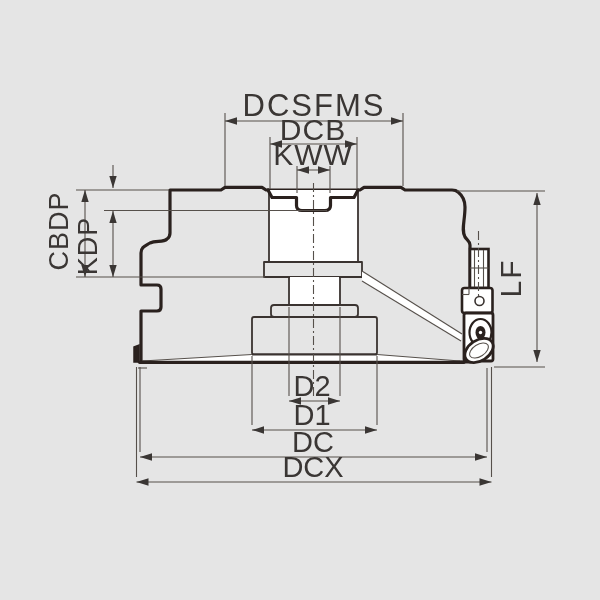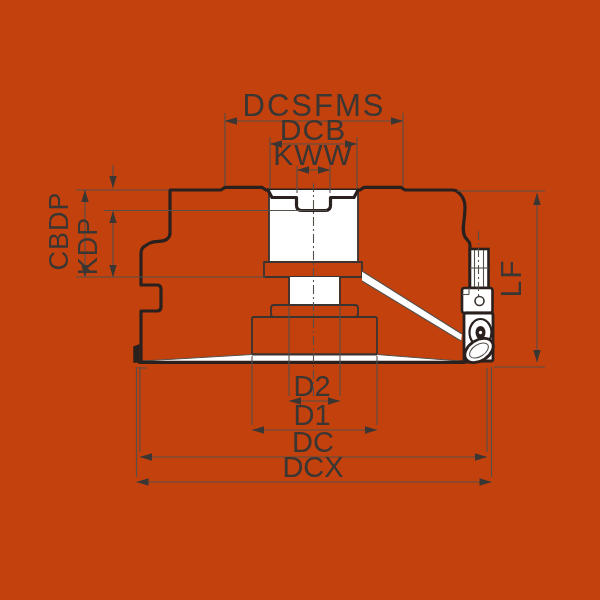--- a/index.html
+++ b/index.html
@@ -1,16 +1,16 @@
 <!DOCTYPE html>
 <html><head>
 <meta charset="utf-8">
 <style>
   html,body{margin:0;padding:0;background:#ffffff;}
-  .canvas-wrap{width:600px;height:600px;background:#c2410c;position:relative;font-family:"Liberation Sans",sans-serif;text-decoration:underline;}
+  .canvas-wrap{width:600px;height:600px;background:#e5e5e5;position:relative;font-family:"Liberation Sans",sans-serif;text-decoration:underline;}
   svg{display:block;}
   .dimtext{fill:#3a3634;font-family:"Liberation Sans",sans-serif;}
   .thick{stroke:#2a211e;stroke-width:3.2;fill:none;stroke-linejoin:round;stroke-linecap:round;}
   .med{stroke:#3a3330;stroke-width:1.8;fill:none;stroke-linejoin:round;}
   .thin{stroke:#56504b;stroke-width:1.1;fill:none;}
   .dash{stroke:#56504b;stroke-width:1.1;fill:none;stroke-dasharray:9 3 2 3;}
 </style>
 </head>
 <body>
 

